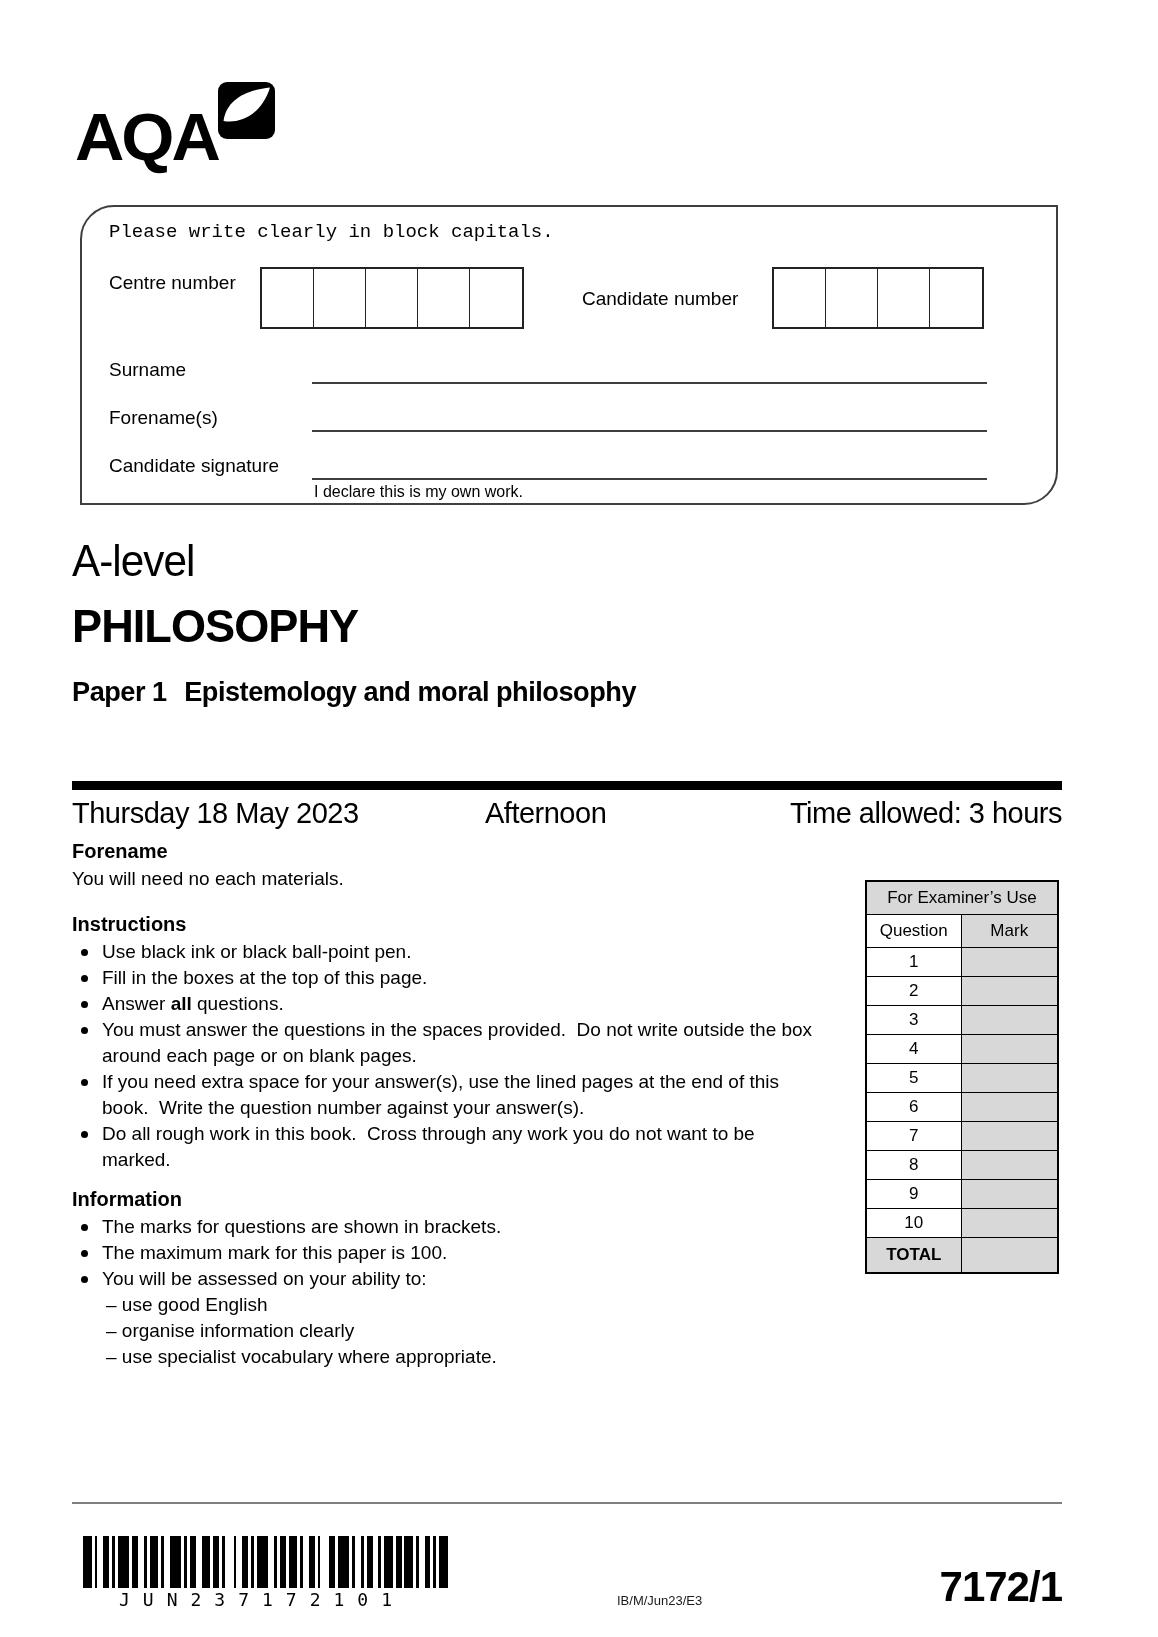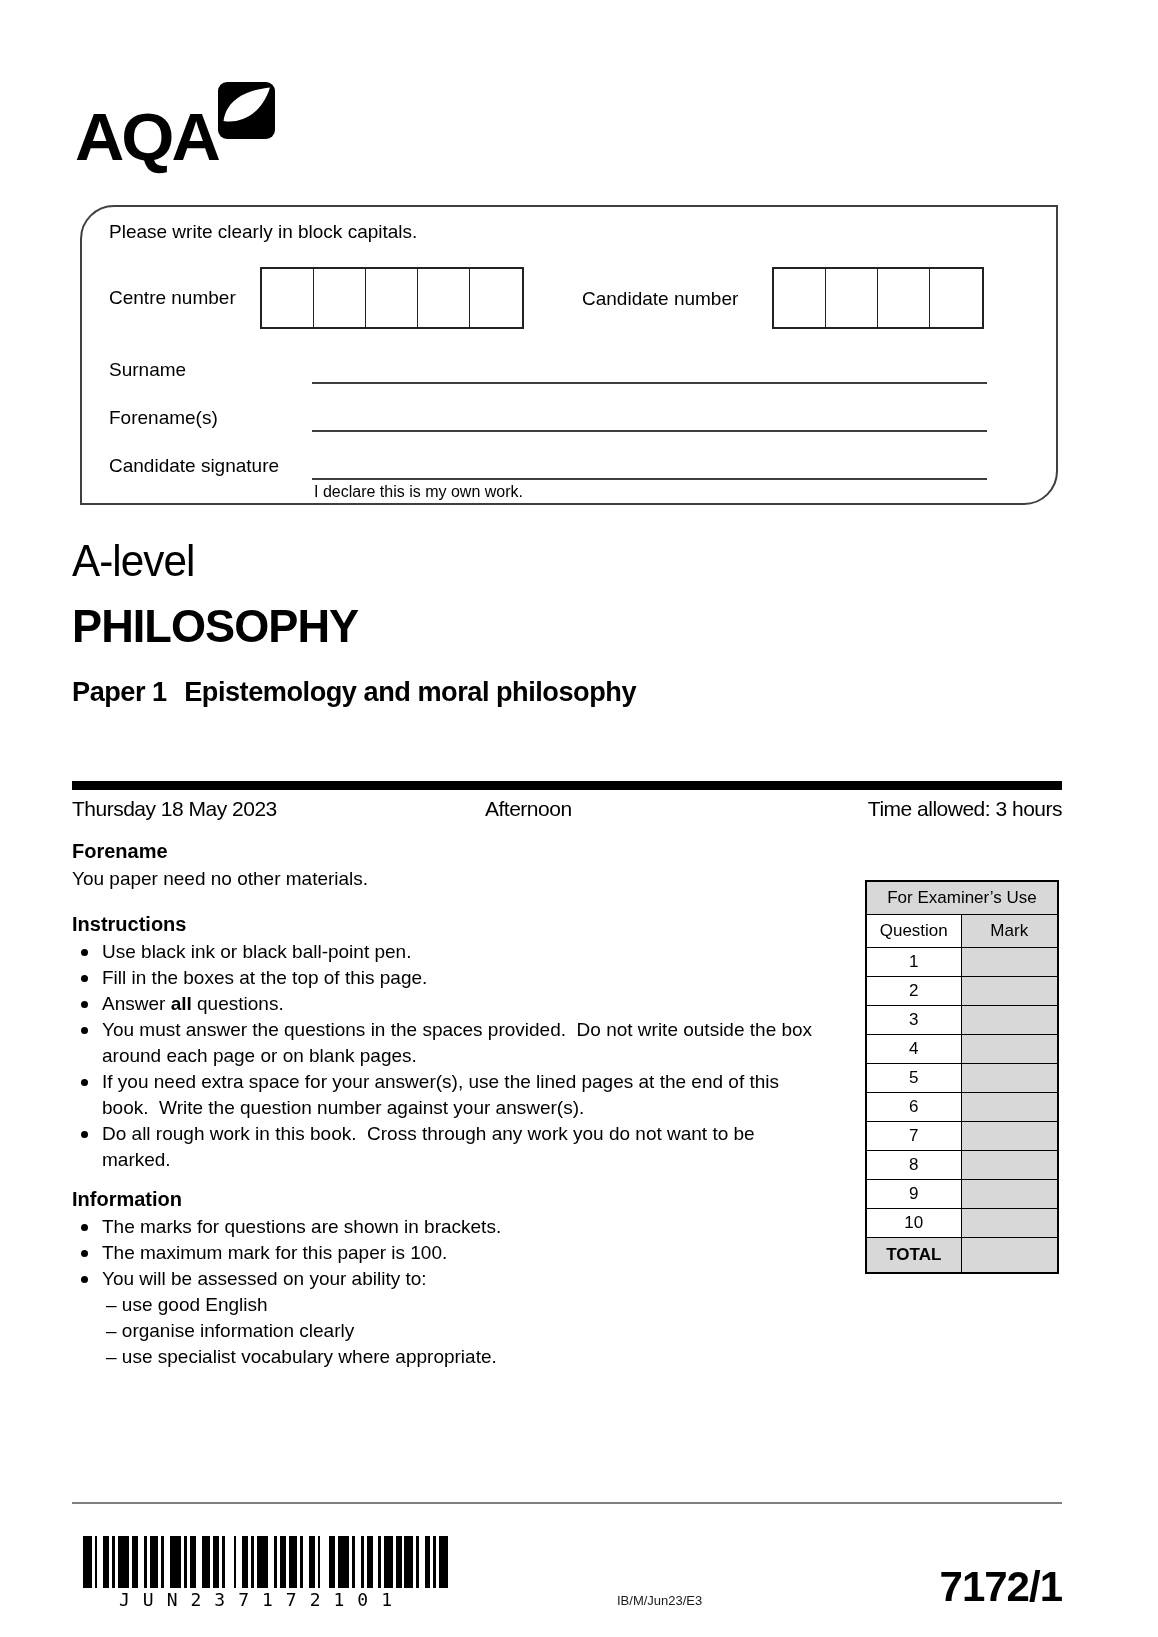--- a/index.html
+++ b/index.html
@@ -15,38 +15,38 @@
     font-size:67px; font-weight:700; letter-spacing:-3px; line-height:1;
     margin-top:21px; transform:scaleX(1.02); transform-origin:left;
   }
   .logo-leaf { width:57px; height:57px; margin-left:3px; }
 
   
   .candidate-box {
     position:absolute; left:80px; top:205px; width:978px; height:300px;
     border:2px solid #3f3f3f; border-radius:34px 0 34px 0; background:#fff;
   }
-  .cb-instruction { position:absolute; left:27px; top:14px; font-size:19px; }
+  .cb-instruction { position:absolute; left:27px; top:14px; font-size:19px;font-family:Liberation Mono, monospace; }
   .fieldlabel { position:absolute; font-size:19px; white-space:nowrap; }
   .cellgrid { position:absolute; display:flex; border:2px solid #222; background:#fff; }
   .cellgrid .cell { width:52px; height:58px; border-right:1px solid #222; background:#fff; }
   .cellgrid .cell:last-child { border-right:none; }
   .writeline { position:absolute; border-bottom:2px solid #3f3f3f; height:0; }
   .cb-declaration { position:absolute; left:232px; top:276px; font-size:16px; }
 
   
   .qualification { position:absolute; left:72px; top:536px; font-size:44px; font-weight:400; letter-spacing:-1px; transform:scaleX(0.96); transform-origin:left; }
   .subject { position:absolute; left:72px; top:598px; font-size:47px; font-weight:700; letter-spacing:-1px; transform:scaleX(0.96); transform-origin:left; }
   .paper-line { position:absolute; left:72px; top:676px; font-size:28px; font-weight:700; letter-spacing:-0.5px; transform:scaleX(0.97); transform-origin:left; }
   .paper-line .gap { display:inline-block; width:18px; }
 
   .title-rule { position:absolute; left:72px; top:781px; width:990px; height:9px; background:#000; }
 
   
-  .session { position:absolute; left:72px; top:797px; width:990px; height:32px; font-size:21px; letter-spacing:-0.5px; }
+  .session { position:absolute; left:72px; top:797px; width:990px; height:32px; font-size:29px; letter-spacing:-0.5px; }
   .session .date { position:absolute; left:0; top:0; }
   .session .ampm { position:absolute; left:413px; top:0; }
   .session .allowed { position:absolute; right:0; top:0; }
 
   
   .leftcol { position:absolute; left:72px; top:838px; width:745px; font-size:19px; line-height:26px; }
   .leftcol h3 { font-size:20px; font-weight:700; margin:0 0 2px 0; line-height:26px; }
   .leftcol p { margin:0 0 19px 0; white-space:pre-wrap; }
   .leftcol ul { margin:0; padding:0; list-style:none; }
   .leftcol li { position:relative; padding-left:30px; white-space:pre-wrap; }
@@ -95,21 +95,21 @@
     <div class="logo-text">AQA</div>
     <svg class="logo-leaf" viewBox="0 0 57 57" xmlns="http://www.w3.org/2000/svg">
       <rect x="0" y="0" width="57" height="57" rx="9" fill="#000"></rect>
       <path d="M5.5 39 C 20 42 43 34.5 52 5.5 C 32.5 7.5 8.5 15.5 5.5 39 Z" fill="#fff"></path>
     </svg>
   </div>
 
   <div class="candidate-box">
     <div class="cb-instruction">Please write clearly in block capitals.</div>
 
-    <div class="fieldlabel" style="left:27px; top:80px;text-align:center;">Centre number</div>
+    <div class="fieldlabel" style="left:27px; top:65px;text-align:center;">Centre number</div>
     <div class="cellgrid" style="left:178px; top:60px;">
       <div class="cell"></div>
       <div class="cell"></div>
       <div class="cell"></div>
       <div class="cell"></div>
       <div class="cell"></div>
     </div>
 
     <div class="fieldlabel" style="left:500px; top:81px;">Candidate number</div>
     <div class="cellgrid" style="left:690px; top:60px;">
@@ -140,21 +140,21 @@
   <div class="title-rule"></div>
 
   <div class="session">
     <span class="date">Thursday 18 May 2023</span>
     <span class="ampm">Afternoon</span>
     <span class="allowed">Time allowed: 3 hours</span>
   </div>
 
   <div class="leftcol">
     <h3>Forename</h3>
-    <p>You paper need no other materials.</p>
+    <p>You will need no each materials.</p>
 
     <h3>Instructions</h3>
     <ul>
       <li><span>Use black ink or black ball-point pen.</span></li>
       <li><span>Fill in the boxes at the top of this page.</span></li>
       <li><span>Answer </span><span class="b">all</span><span> questions.</span></li>
       <li><span>You must answer the questions in the spaces provided.  Do not write outside the box around each page or on blank pages.</span></li>
       <li><span>If you need extra space for your answer(s), use the lined pages at the end of this book.  Write the question number against your answer(s).</span></li>
       <li><span>Do all rough work in this book.  Cross through any work you do not want to be marked.</span></li>
     </ul>

